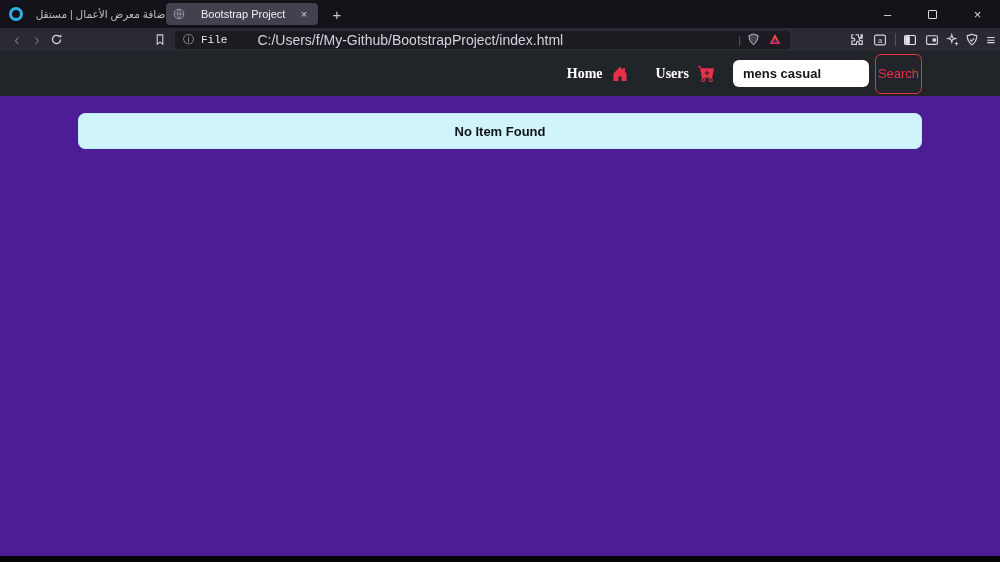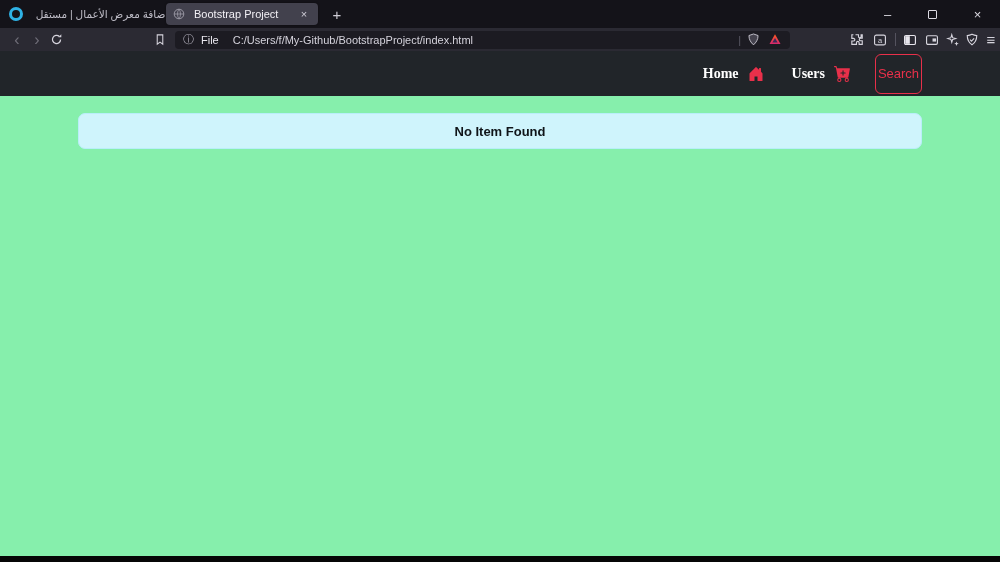--- a/index.html
+++ b/index.html
@@ -6,55 +6,55 @@
   html,body { width:1000px; height:562px; overflow:hidden; }
   body { font-family:"Liberation Sans","DejaVu Sans",sans-serif; }
   .screen { position:relative; width:1000px; height:562px; background:#fff; }
 
   
   .titlebar { position:absolute; left:0; top:0; width:1000px; height:28px; background:#141319; }
   .ring { position:absolute; left:9px; top:7px; width:14px; height:14px; border:3.5px solid #2fb2e5; border-radius:50%; }
   .tab-inactive { position:absolute; left:36px; top:3px; width:132px; height:22px; display:flex; align-items:center; justify-content:center; border-radius:4px; cursor:default; }
   .tab-inactive span { font-size:10.5px; color:#bfbdc7; white-space:nowrap; }
   .tab-active { position:absolute; left:166px; top:3px; width:152px; height:22px; background:#42414d; border-radius:4px; display:flex; align-items:center; padding:0 7px; box-shadow:0 0 2px rgba(0,0,0,.5); }
-  .tab-active .tab-label { flex:1; font-size:11px; color:#f2f0f5; white-space:nowrap; overflow:hidden; margin-left:1px;padding-left:8px; }
+  .tab-active .tab-label { flex:1; font-size:11px; color:#f2f0f5; white-space:nowrap; overflow:hidden; margin-left:8px;padding-left:8px; }
   .tab-close { font-size:11px; color:#cfcdd6; width:14px; text-align:center; border-radius:3px; }
   .newtab { position:absolute; left:327px; top:4px; width:20px; height:20px; display:flex; align-items:center; justify-content:center; color:#cfcdd6; font-size:15px; border-radius:4px; }
   .wincontrols { position:absolute; right:0; top:0; height:28px; display:flex; }
   .wincontrols .wc { width:45px; height:28px; display:flex; align-items:center; justify-content:center; color:#dcdae2; font-size:13px; }
   .maxbox { width:9px; height:9px; border:1.4px solid #dcdae2; border-radius:1px; display:inline-block; }
 
   
   .navtoolbar { position:absolute; left:0; top:28px; width:1000px; height:23px; background:#2b2a33; }
   .navbtn { position:absolute; top:0; height:23px; width:18px; display:flex; align-items:center; justify-content:center; font-size:16px; }
   .dim { color:#6f6d78; }
   .toolicon { position:absolute; top:3px; width:17px; height:17px; display:flex; align-items:center; justify-content:center; }
   .urlbar { position:absolute; left:175px; top:2.5px; width:615px; height:18px; background:#1c1b22; border-radius:4px; display:flex; align-items:center; padding:0 8px; }
   .urlbar .info { color:#a9a7b2; font-size:11px; margin-right:7px; }
-  .urlbar .scheme { color:#e9e7ee; font-size:11px; margin-right:14px; }
-  .urlbar .path { color:#d4d2db; font-size:11px; flex:1; white-space:nowrap; overflow:hidden; }
+  .urlbar .scheme { color:#e9e7ee; font-size:11px; margin-right:30px;font-family:Liberation Mono, monospace; }
+  .urlbar .path { color:#d4d2db; font-size:14px; flex:1; white-space:nowrap; overflow:hidden; }
   .urlbar .sep { color:#5a5865; font-size:11px; margin:0 6px; }
   .tb-sep { position:absolute; top:5px; width:1px; height:13px; background:#55535f; }
   .menu-glyph { position:absolute; top:0; height:23px; display:flex; align-items:center; justify-content:center; width:18px; color:#d6d4dd; font-size:15px; }
 
   
   .sitenav { position:absolute; left:0; top:51px; width:1000px; height:45px; background:#212529; display:flex; align-items:center; padding:0 78px; }
   .brand { display:flex; align-items:baseline; cursor:pointer; }
   .brand-first { color:#e8304a; font-size:25px; font-weight:700; letter-spacing:.5px; }
   .brand-store { color:#fff; font-size:15px; font-weight:700; margin-left:9px; }
   .nav-right { margin-left:auto; display:flex; align-items:center; }
   .navlink { display:flex; align-items:center; cursor:pointer;font-family:Liberation Serif, serif; }
   .navlink .lbl { color:#fff; font-size:14px; font-weight:700; }
   .navlink svg { margin-left:9px; }
   .gap28 { width:28px; } .gap18 { width:18px; }
   .search-input { width:136px; height:27px; border:none; border-radius:6px; background:#fff; padding:0 10px; font-size:13px; font-weight:600; color:#151515; font-family:"Liberation Sans","DejaVu Sans",sans-serif; outline:none; }
   .search-btn { margin-left:6px; width:47px; height:40px; background:transparent; border:1px solid #e8304a; border-radius:6px; color:#e8304a; font-size:13px; cursor:pointer; font-family:"Liberation Sans","DejaVu Sans",sans-serif; }
 
   
-  .content { position:absolute; left:0; top:96px; width:1000px; height:460px; background:#86efac; }
+  .content { position:absolute; left:0; top:96px; width:1000px; height:460px; background:#4c1d95; }
   .alert-info { margin:17px auto 0; width:844px; height:36px; background:#cff4fc; border:1px solid #b9eef9; border-radius:7px; display:flex; align-items:center; justify-content:center; font-size:13px; font-weight:700; color:#0f1418; }
   .footerbar { position:absolute; left:0; top:556px; width:1000px; height:6px; background:#060606; }
 </style>
 </head>
 <body>
 
 <div class="screen">
 
   <div class="titlebar">
     <span class="ring"></span>
@@ -172,20 +172,21 @@
           </svg>
       </div>
       <span class="gap28"></span>
       <div class="navlink">
         <span class="lbl">Users</span>
         <svg width="17" height="17" viewBox="0 0 16 16">
             <path fill-rule="evenodd" d="M.5 1a.5.5 0 0 0 0 1h1.11l.401 1.607 1.498 7.985A.5.5 0 0 0 4 12h1a2 2 0 1 0 0 4 2 2 0 0 0 0-4h7a2 2 0 1 0 0 4 2 2 0 0 0 0-4h1a.5.5 0 0 0 .491-.408l1.5-8A.5.5 0 0 0 14.5 3H2.89l-.405-1.621A.5.5 0 0 0 2 1H.5ZM6 14a1 1 0 1 1-2 0 1 1 0 0 1 2 0Zm7 0a1 1 0 1 1-2 0 1 1 0 0 1 2 0ZM9 5.5V7h1.5a.5.5 0 0 1 0 1H9v1.5a.5.5 0 0 1-1 0V8H6.5a.5.5 0 0 1 0-1H8V5.5a.5.5 0 0 1 1 0Z" fill="#e8304a"></path>
           </svg>
       </div>
       <span class="gap18"></span>
+      <input class="search-input" type="text" value="mens casual" style="">
       <button class="search-btn">Search</button>
     </div>
   </div>
 
   <div class="content">
     <div class="alert-info">No Item Found</div>
   </div>
 
   <div class="footerbar"></div>
 </div>

